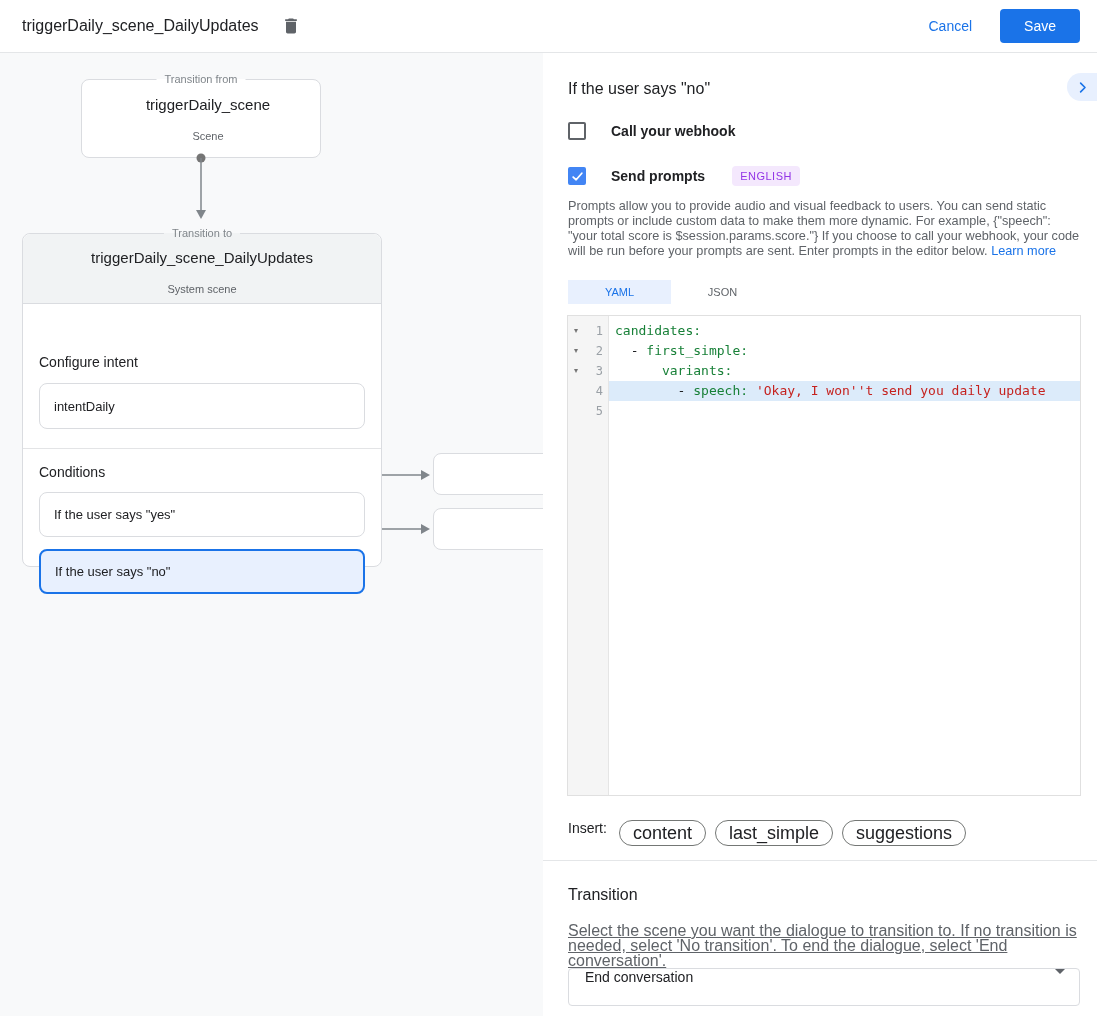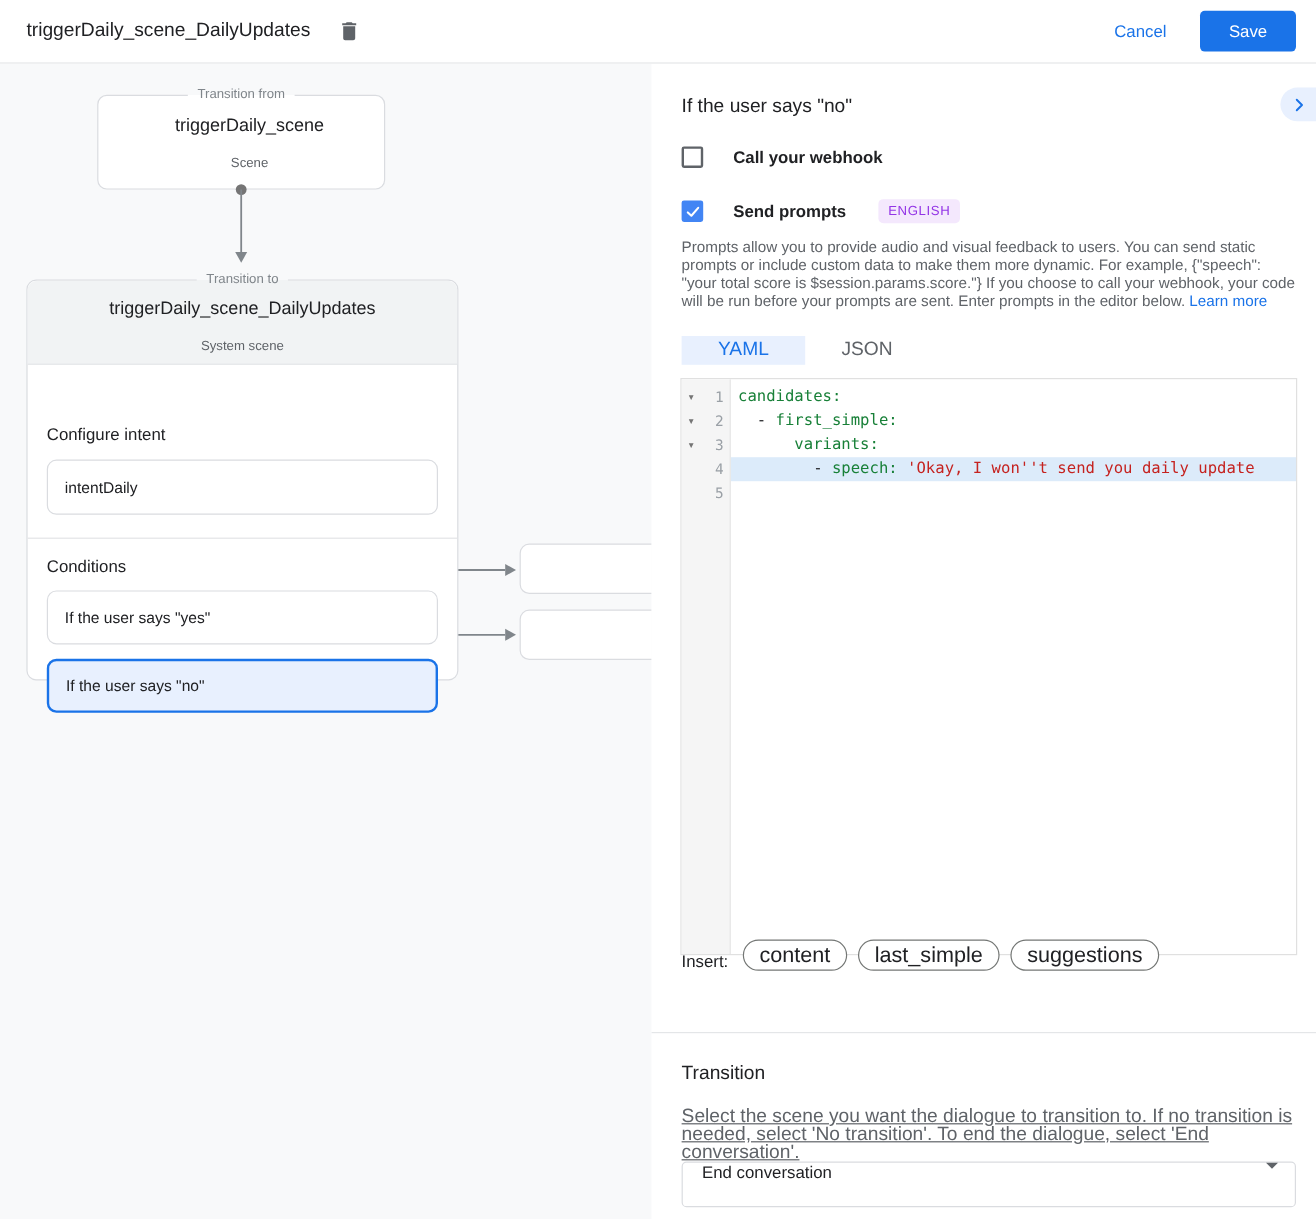--- a/index.html
+++ b/index.html
@@ -61,37 +61,37 @@
   .cb.on svg { display:block; }
   .check-label { font-size:14px; font-weight:700; color:#202124; }
   .lang-badge { margin-left:2px; background:#f4e8fd; color:#9334e6; font-size:11px; font-weight:500;
     letter-spacing:.5px; padding:4px 8px; border-radius:4px; }
   .desc { position:absolute; top:146px; left:25px; width:514px; font-size:12.7px; line-height:15.1px;
     color:#5f6368; }
   .link { color:#1a73e8; text-decoration:none; cursor:pointer; }
 
   .tabs { position:absolute; top:227px; left:25px; display:flex; }
   .tab { width:103px; height:24px; display:flex; align-items:center; justify-content:center;
-    font-size:16px; font-weight:500; color:#5f6368; cursor:pointer; }
+    font-size:11px; font-weight:500; color:#5f6368; cursor:pointer; }
   .tab.active { background:#e8f0fe; color:#1a73e8; }
 
   .editor { position:absolute; top:262px; left:24px; width:514px; height:481px; border:1px solid #e0e0e0;
     background:#fff; display:flex; overflow:hidden; cursor:text; }
   .gutter { width:41px; background:#f5f5f5; border-right:1px solid #e5e5e5; padding-top:5px; flex:none; }
   .g-row { height:20px; display:flex; align-items:center; }
   .fold { width:16px; text-align:center; font-size:8px; color:#757575; line-height:20px; cursor:pointer; }
   .lnum { flex:1; text-align:right; padding-right:5px; font-family:"DejaVu Sans Mono", monospace;
     font-size:12px; color:#9aa0a6; }
   .code-area { flex:1; padding-top:5px; overflow:hidden; }
   .code-line { height:20px; line-height:20px; white-space:pre; font-family:"DejaVu Sans Mono", monospace;
     font-size:13px; padding-left:6px; overflow:hidden; }
   .code-line.active { background:#dcebfa; }
   .tok-key { color:#188038; } .tok-plain { color:#202124; } .tok-str { color:#c5221f; }
 
-  .insert-row { position:absolute; top:730px; left:25px; display:flex; align-items:flex-end; gap:9px; }
+  .insert-row { position:absolute; top:767px; left:25px; display:flex; align-items:flex-start; gap:9px; }
   .insert-label { font-size:14px; color:#202124; margin-right:3px; }
   .chip { border:1px solid #747775; border-radius:14px; height:26px; display:flex; align-items:center;
     padding:0 13px; font-size:18px; color:#202124; cursor:pointer; background:#fff; }
 
   .panel-divider { position:absolute; top:807px; left:0; right:0; border-top:1px solid #e4e6e8; }
   .trans-title { position:absolute; top:833px; left:25px; font-size:16px; color:#202124; }
   .trans-desc { position:absolute; top:870px; left:25px; width:516px; font-size:16px; line-height:15.1px; color:#5f6368;text-decoration:underline; }
   .select { position:absolute; top:915px; left:25px; width:512px; height:38px; border:1px solid #dadce0;
     border-radius:4px; background:#fff; display:flex; align-items:flex-start; justify-content:space-between;
     padding:0 14px 0 16px; font-size:14px; color:#202124; cursor:pointer; }

